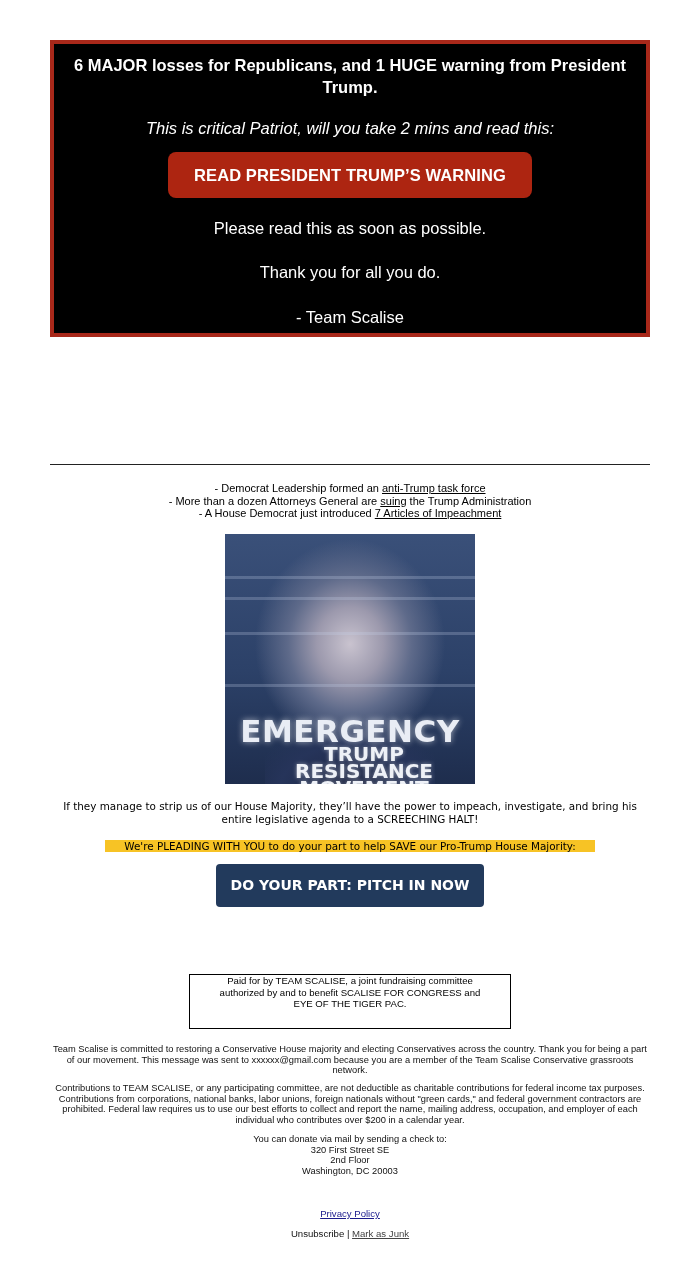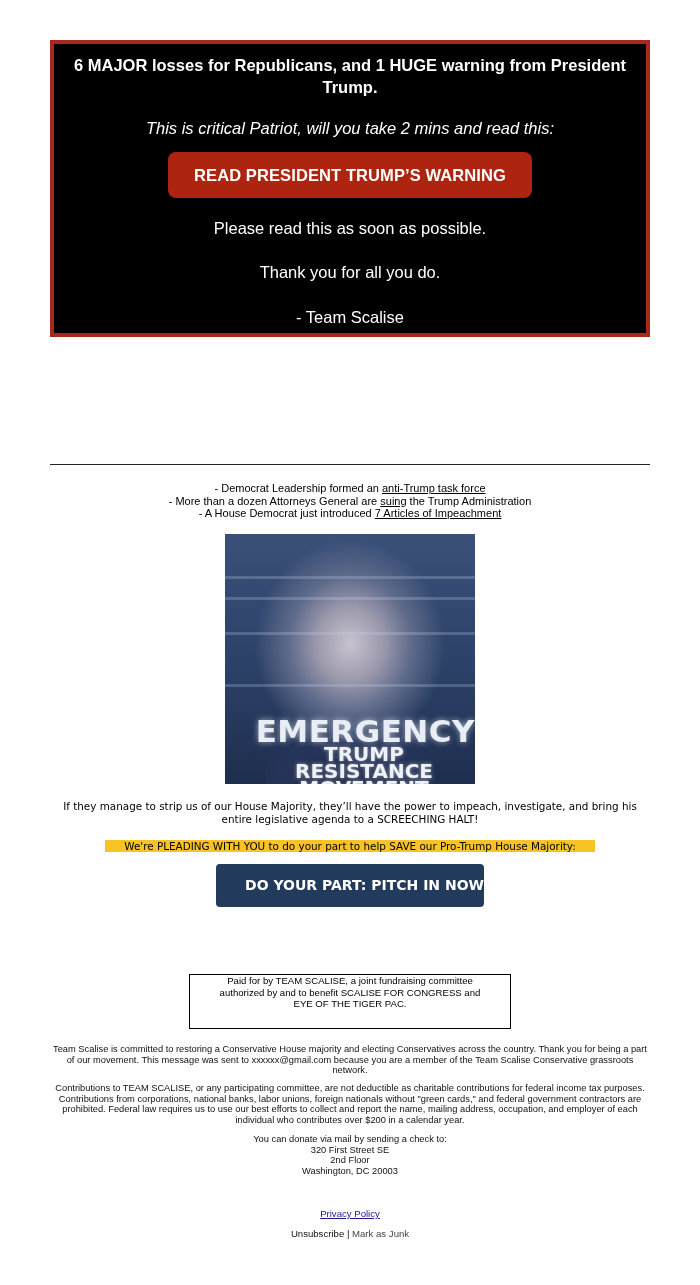--- a/index.html
+++ b/index.html
@@ -45,21 +45,21 @@
         linear-gradient(180deg, #3a5079 0%, #2c4168 55%, #1e2d4d 100%);
     }
     .poster .scan {
       position: absolute; left: 0; right: 0; height: 3px; background: rgba(200,210,235,0.25);
     }
     .poster .suit {
       position: absolute; left: 40px; top: 170px; width: 170px; height: 90px;
       background: radial-gradient(ellipse 60% 80% at 50% 100%, #1c2440 0%, #26345a 70%, rgba(38,52,90,0) 100%);
     }
     .poster .emg {
-      position: absolute; left: 0; right: 0; top: 181px; text-align: right;
+      position: absolute; left: 0; right: 0; top: 181px; text-align: center;
       color: #e9edf5; font-weight: bold; font-size: 31px; line-height: 32px; letter-spacing: 0.5px;
       font-family: "DejaVu Sans", sans-serif; text-shadow: 0 0 6px rgba(255,255,255,0.6);
     }
     .poster .sub {
       position: absolute; left: 8px; right: 0; top: 212px; text-align: center;
       color: #eef1f7; font-weight: bold; font-size: 20px; line-height: 17px;
       font-family: "DejaVu Sans", sans-serif; text-shadow: 0 0 4px rgba(255,255,255,0.5); margin-left: 20px;
     }
 
     .warn {
@@ -67,21 +67,21 @@
       font-family: "DejaVu Sans", sans-serif; font-size: 10.4px; line-height: 12.5px;
     }
     .plead-wrap { position: absolute; left: 0; right: 0; top: 836px; text-align: center; }
     .plead {
       background: #f7c325; font-family: "DejaVu Sans", sans-serif; font-size: 10.4px; line-height: 12.5px;
       padding: 0 19px;
     }
 
     .cta {
       position: absolute; left: 216px; top: 864px; width: 268px; height: 43px;
-      background: #223a5c; border-radius: 4px; color: #fff; text-align: right;
+      background: #223a5c; border-radius: 4px; color: #fff; text-align: center;
       font-family: "DejaVu Sans", sans-serif; font-weight: bold; font-size: 14px; line-height: 43px;
       cursor: pointer; text-decoration: none; display: block;
     }
 
     .paid {
       position: absolute; left: 189px; top: 974px; width: 320px; height: 53px;
       border: 1px solid #000; text-align: center; font-size: 9.6px; line-height: 11.5px;
       box-sizing: content-box;
     }
     .paid span { display: block; padding: 0 20px; }
@@ -95,21 +95,21 @@
     .foot.f3 { top: 1134px; }
 
     .privacy {
       position: absolute; left: 0; right: 0; top: 1208px; text-align: center;
       font-size: 9.6px;
     }
     .privacy a { color: #1a1a8c; text-decoration: underline; cursor: pointer; }
     .unsub {
       position: absolute; left: 0; right: 0; top: 1228px; text-align: center; font-size: 9.6px; color: #111;
     }
-    .unsub a { color: #444; cursor: pointer; text-align: right; }
+    .unsub a { color: #444; text-decoration: underline; cursor: pointer; text-align: right; }
   </style>
 </head>
 <body>
 
 <div class="hero">
   <div class="hero-title">6 MAJOR losses for Republicans, and 1 HUGE warning from President Trump.</div>
   <div class="hero-sub">This is critical Patriot, will you take 2 mins and read this:</div>
   <a class="hero-btn">READ PRESIDENT TRUMP’S WARNING</a>
   <div class="hero-line l1">Please read this as soon as possible.</div>
   <div class="hero-line l2">Thank you for all you do.</div>

